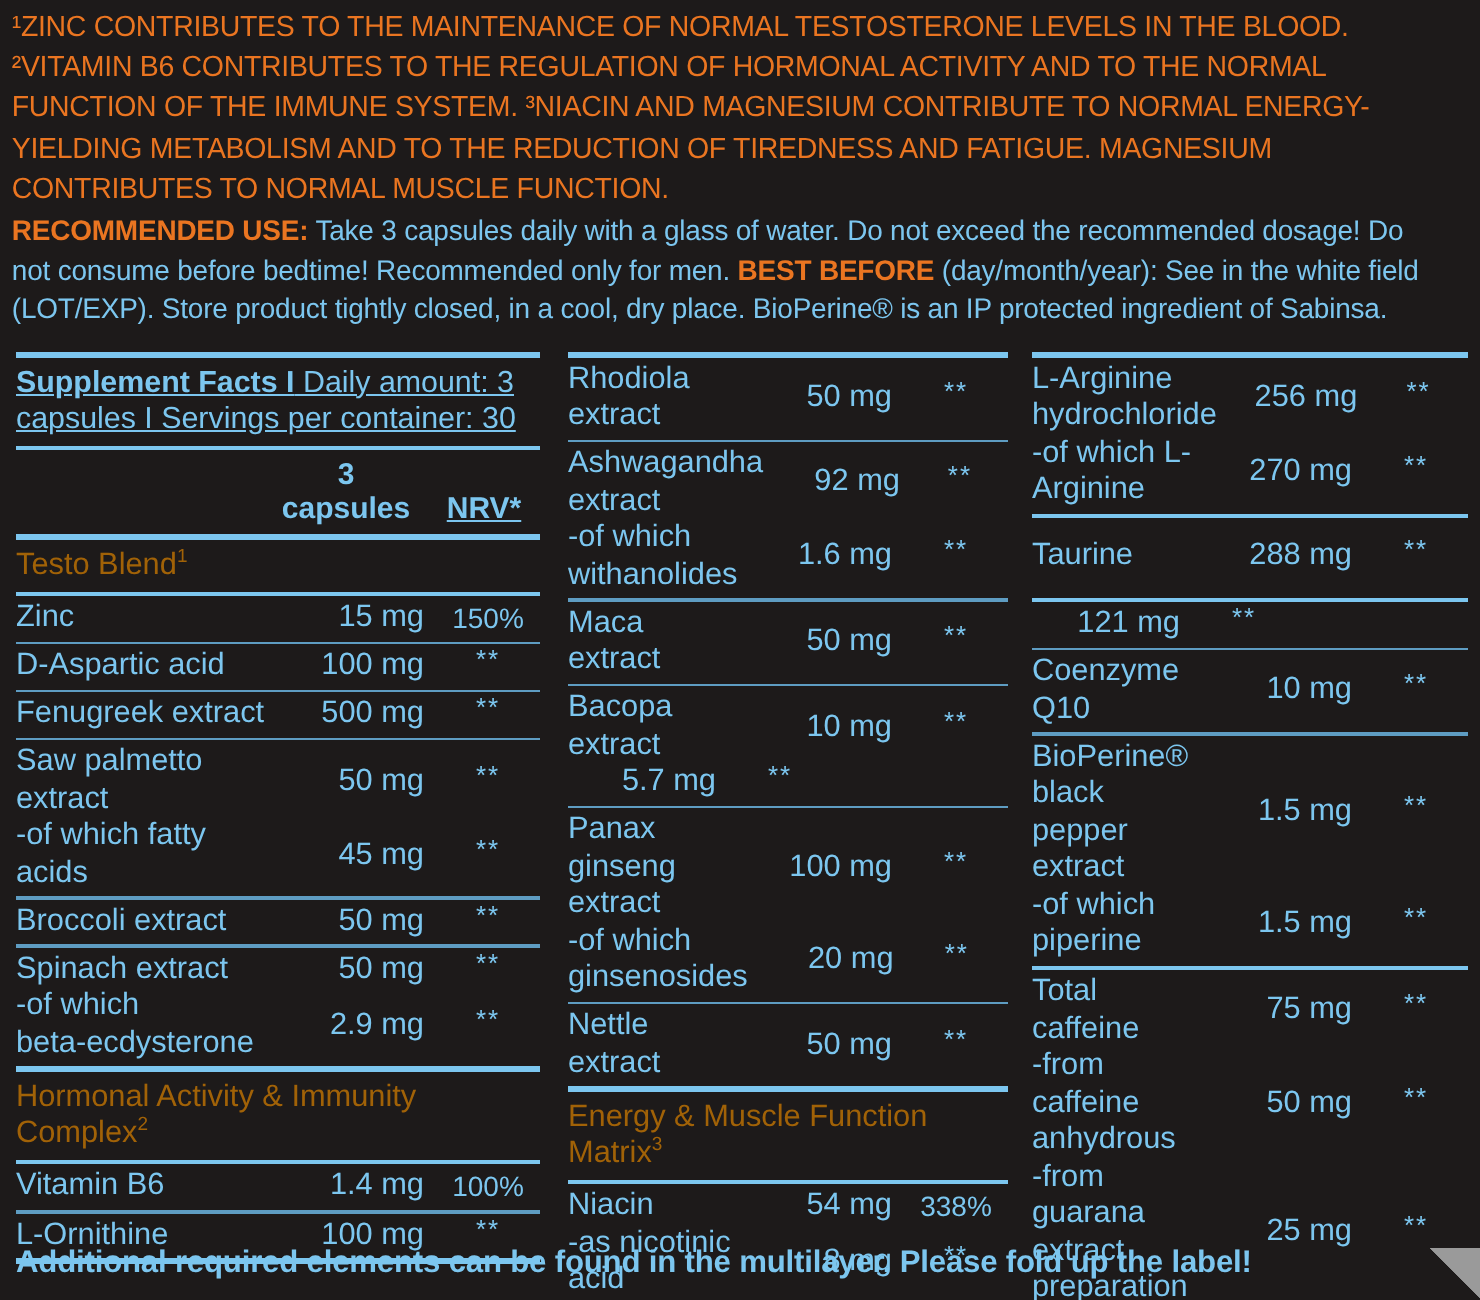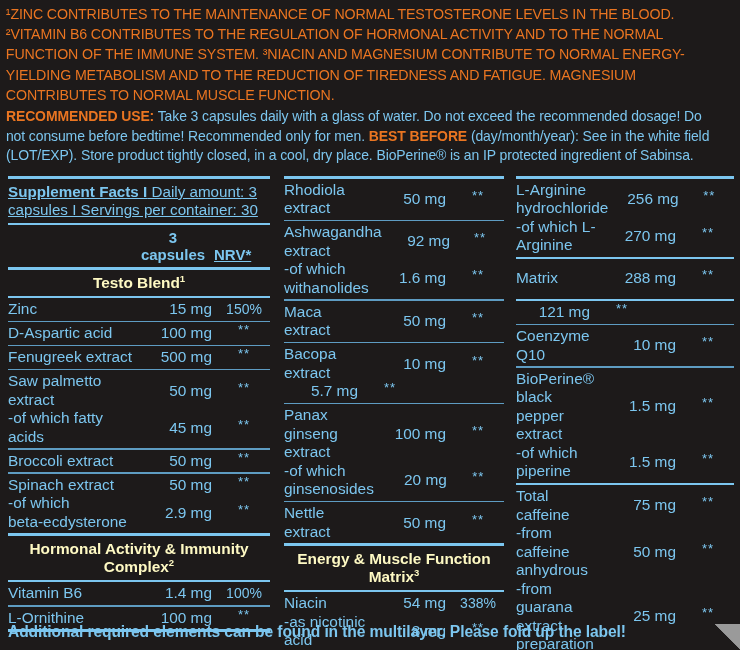--- a/index.html
+++ b/index.html
@@ -53,26 +53,25 @@
 
   .rule{height:2.5px;background:#7cc6ef;width:100%;}
   .rule.thin{height:1.6px;background:#5e9cc2;}
 
   .hdrblock{color:#7cc6ef;font-size:15.2px;line-height:18px;padding:4px 0 4px 0;text-decoration:underline;}
   .hdrblock b{font-weight:700;}
 
   .thead{display:flex;align-items:flex-end;color:#7cc6ef;font-weight:700;font-size:15px;line-height:16.5px;padding:5px 0 4px 0;}
   .thead .c-name{flex:1;}
   .thead .c-amt{width:82px;text-align:center;}
-  .thead .c-nrv{width:56px;text-decoration:underline;}
+  .thead .c-nrv{width:56px;text-align:center;text-decoration:underline;}
 
   .section{
-    color:#fef9c3;font-weight:700;font-size:15.4px;line-height:18px;
+    color:#a16207;font-weight:400;font-size:15.4px;line-height:18px;
     padding:4px 0 4px 0;
-    text-align:center;
   }
   .section sup{font-size:9.5px;vertical-align:super;line-height:0;}
 
   .grp{padding:2px 0 2px 0;}
   .row{display:flex;align-items:center;color:#7cc6ef;font-size:15.4px;line-height:18.5px;}
   .row .c-name{flex:1;white-space:pre-line;}
   .row .c-amt{width:74px;text-align:right;padding-right:6px;}
   .row .c-nrv{width:52px;text-align:center;font-size:14px;}
   .row .c-nrv.stars{font-size:13px;letter-spacing:1px;position:relative;top:-3px;}
   .row.multi{align-items:center;}
@@ -311,21 +310,21 @@
         <div class="row">
             <span class="c-name">-of which L-Arginine</span>
             <span class="c-amt">270 mg</span>
             <span class="c-nrv stars">**</span>
           </div>
       </div>
       <div class="rule"></div>
 
       <div class="grp" style="padding:10px 0 11px 0;">
           <div class="row">
-            <span class="c-name">Matrix</span>
+            <span class="c-name">Taurine</span>
             <span class="c-amt">288 mg</span>
             <span class="c-nrv stars">**</span>
           </div>
         </div>
       <div class="rule"></div>
 
       <div class="grp">
           <div class="row">
             <span class="c-amt">121 mg</span>
             <span class="c-nrv stars">**</span>

